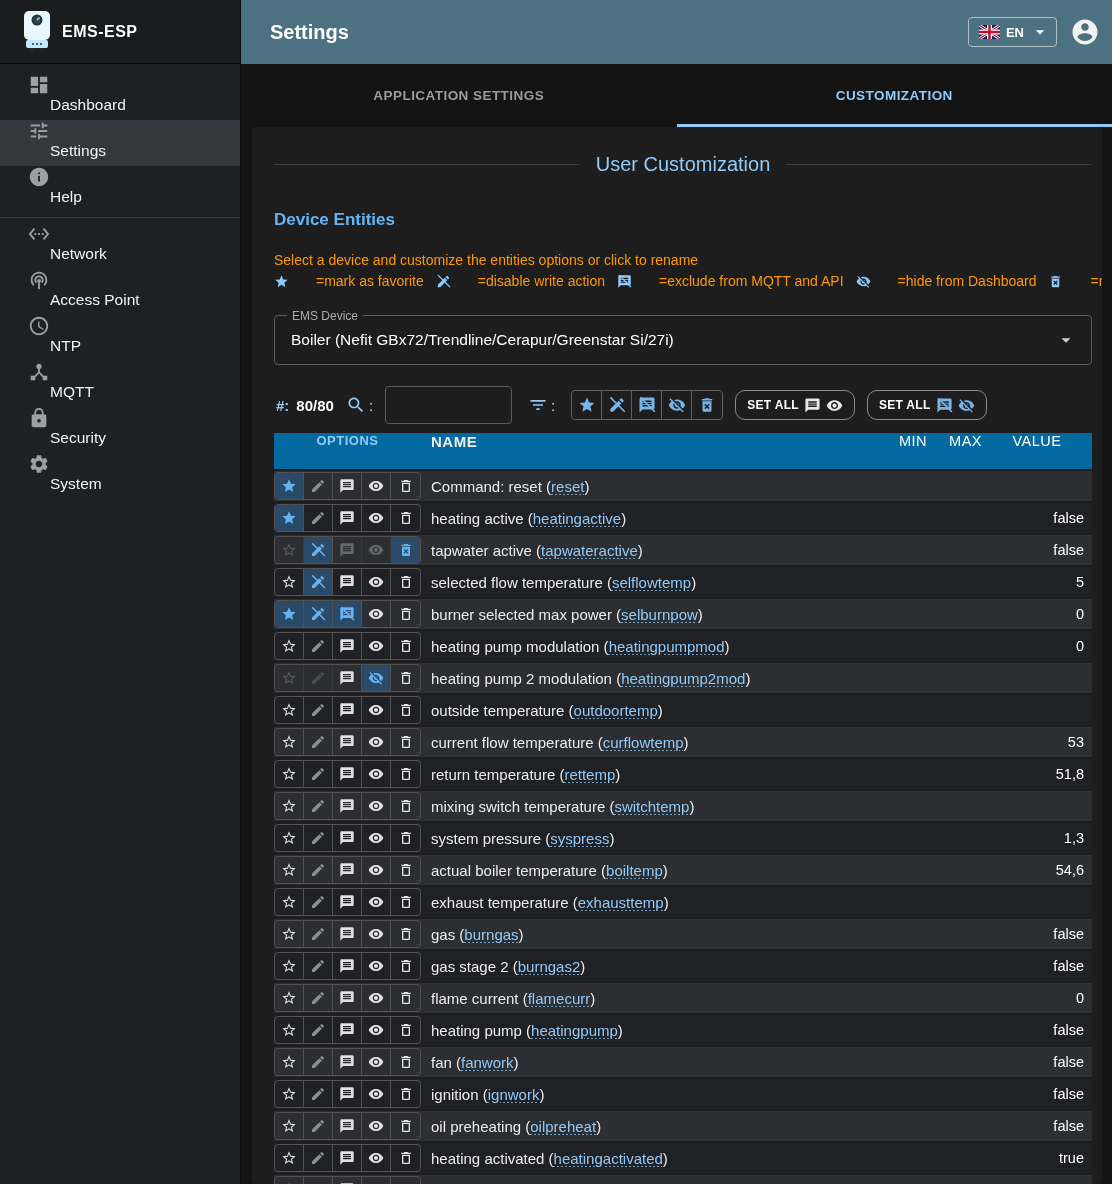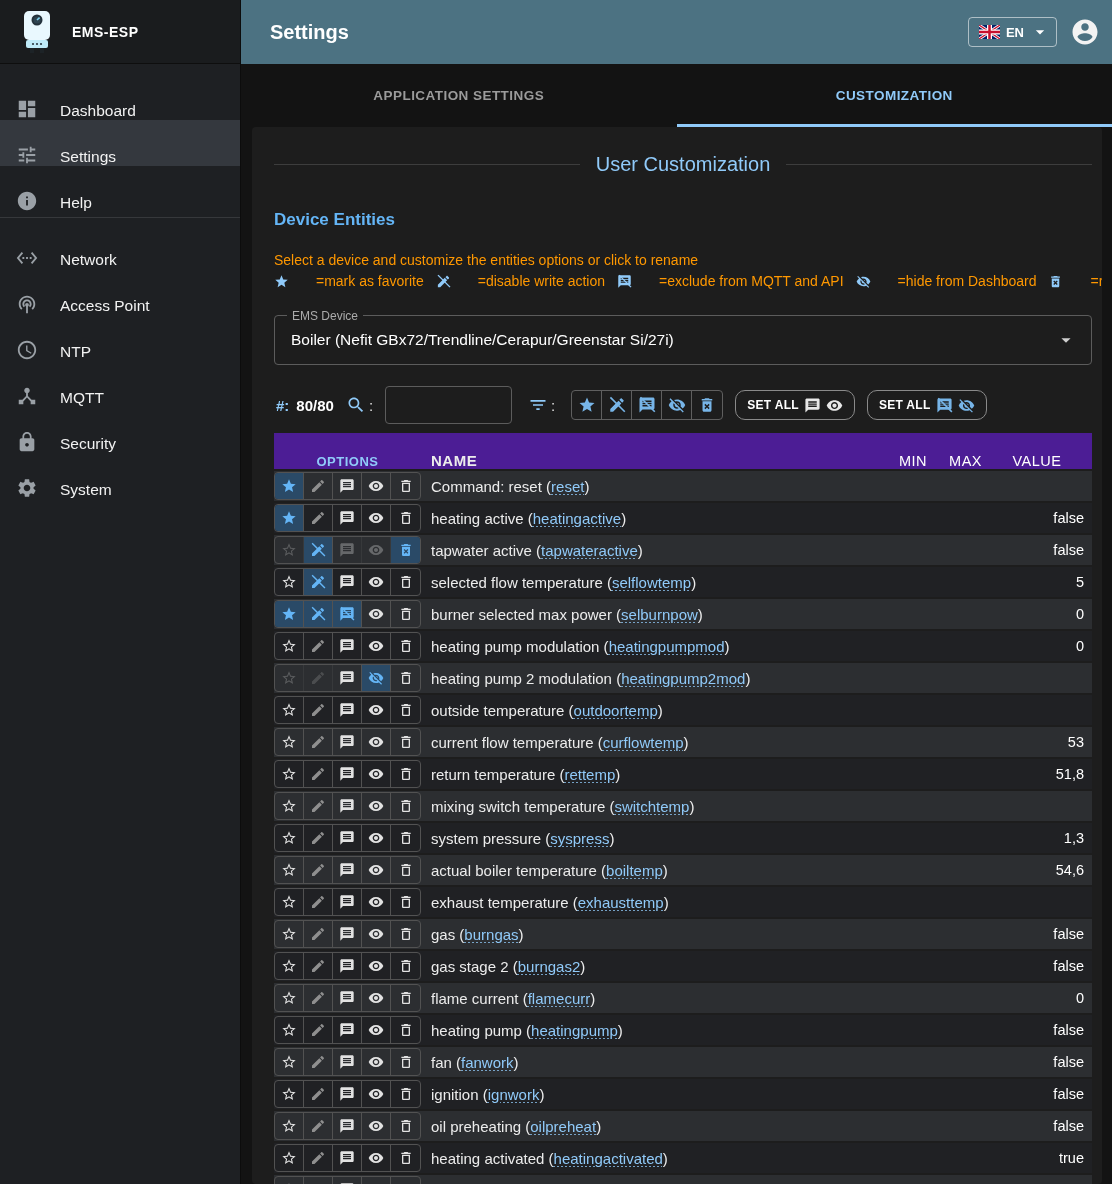--- a/index.html
+++ b/index.html
@@ -5,23 +5,23 @@
   * { margin:0; padding:0; box-sizing:border-box; }
   html,body { width:1112px; height:1184px; }
   body {
     position:relative; overflow:hidden;
     background:#131313; color:#e8e8e8;
     font-family:"Liberation Sans", sans-serif;
   }
   
   .sidebar { position:absolute; left:0; top:0; width:241px; height:1184px; background:#1e2023; border-right:1px solid #0c0c0c; }
   .side-header { height:64px; display:flex; align-items:center; padding-left:20px; background:#1a1c1e; border-bottom:1px solid #0e0e0e; }
-  .app-title { margin-left:18px; font-size:14px; font-weight:700; letter-spacing:.5px; color:#fff; }
+  .app-title { margin-left:8px; font-size:16px; font-weight:700; letter-spacing:.5px; color:#fff; }
   .side-nav { padding-top:10px; }
-  .side-item { height:46px; display:flex; align-items:flex-end; padding-left:16px; cursor:pointer; }
+  .side-item { height:46px; display:flex; align-items:flex-start; padding-left:28px; cursor:pointer;flex-direction:column; }
   .side-item.selected { background:#34383e; }
   .side-icon { width:22px; height:22px; color:#9aa0a6; flex:0 0 22px; }
   .side-icon svg { width:22px; height:22px; display:block; }
   .side-label { margin-left:22px; font-size:15.5px; color:#f2f2f2; }
   .side-divider { height:1px; background:#36383b; margin:5px 0; }
   
   .topbar { position:absolute; left:241px; top:0; width:871px; height:64px; background:#4c7282; display:flex; align-items:center; padding:0 12px 0 29px; }
   .page-title { font-size:20px; font-weight:600; color:#fff; }
   .lang-btn { margin-left:auto; height:30px; display:flex; align-items:center; gap:6px; padding:0 6px 0 10px; border:1px solid rgba(255,255,255,.55); border-radius:4px; background:transparent; color:#fff; cursor:pointer; }
   .lang-label { font-size:13px; font-weight:700; color:#fff; }
@@ -65,21 +65,21 @@
   .toggle-btn { width:30px; height:28px; background:transparent; border:none; border-right:1px solid #5f5f5f; color:#77b5e8; display:flex; align-items:center; justify-content:center; cursor:pointer; }
   .toggle-btn:last-child { border-right:none; }
   .toggle-btn svg { width:18px; height:18px; display:block; }
   .setall-btn { margin-left:12px; height:30px; display:flex; align-items:center; gap:5px; padding:0 11px; background:transparent; border:1px solid #8a8a8a; border-radius:10px; color:#fff; cursor:pointer; }
   .setall-label { font-size:12px; font-weight:700; letter-spacing:.3px; color:#fff; }
   .setall-btn .w-icon { width:17px; height:17px; color:#e8e8e8; }
   .setall-btn .b-icon { width:17px; height:17px; color:#77b5e8; }
   .setall-btn .w-icon svg, .setall-btn .b-icon svg { width:17px; height:17px; display:block; }
   
   .table { margin-top:8px; width:818px; }
-  .t-head { height:36px; background:#4c1d95; display:flex; align-items:flex-end; color:#90caf9; font-size:13px; font-weight:700; letter-spacing:.5px; }
+  .t-head { height:36px; background:#0369a1; display:flex; align-items:flex-start; color:#90caf9; font-size:13px; font-weight:700; letter-spacing:.5px; }
   .t-row { height:30px; margin-top:2px; display:flex; align-items:center; }
   .t-row.odd { background:#2c2e31; }
   .t-row.even { background:#202124; }
   .c-opts { width:147px; display:flex; justify-content:center; }
   .c-name { flex:1; padding-left:10px; font-size:15px; color:#ececec; white-space:nowrap; overflow:hidden; }
   .c-min { width:55px; text-align:right; font-size:14.5px; font-weight:500; color:#fff; }
   .c-max { width:55px; text-align:right; font-size:14.5px; font-weight:500; color:#fff; }
   .c-val { width:110px; text-align:right; padding-right:8px; font-size:14.5px; font-weight:500; color:#fff; }
   .t-head .c-val { text-align:center; padding-right:0; }
   .ent-link { color:#90caf9; text-decoration:underline dotted; text-underline-offset:3px; cursor:pointer; }

